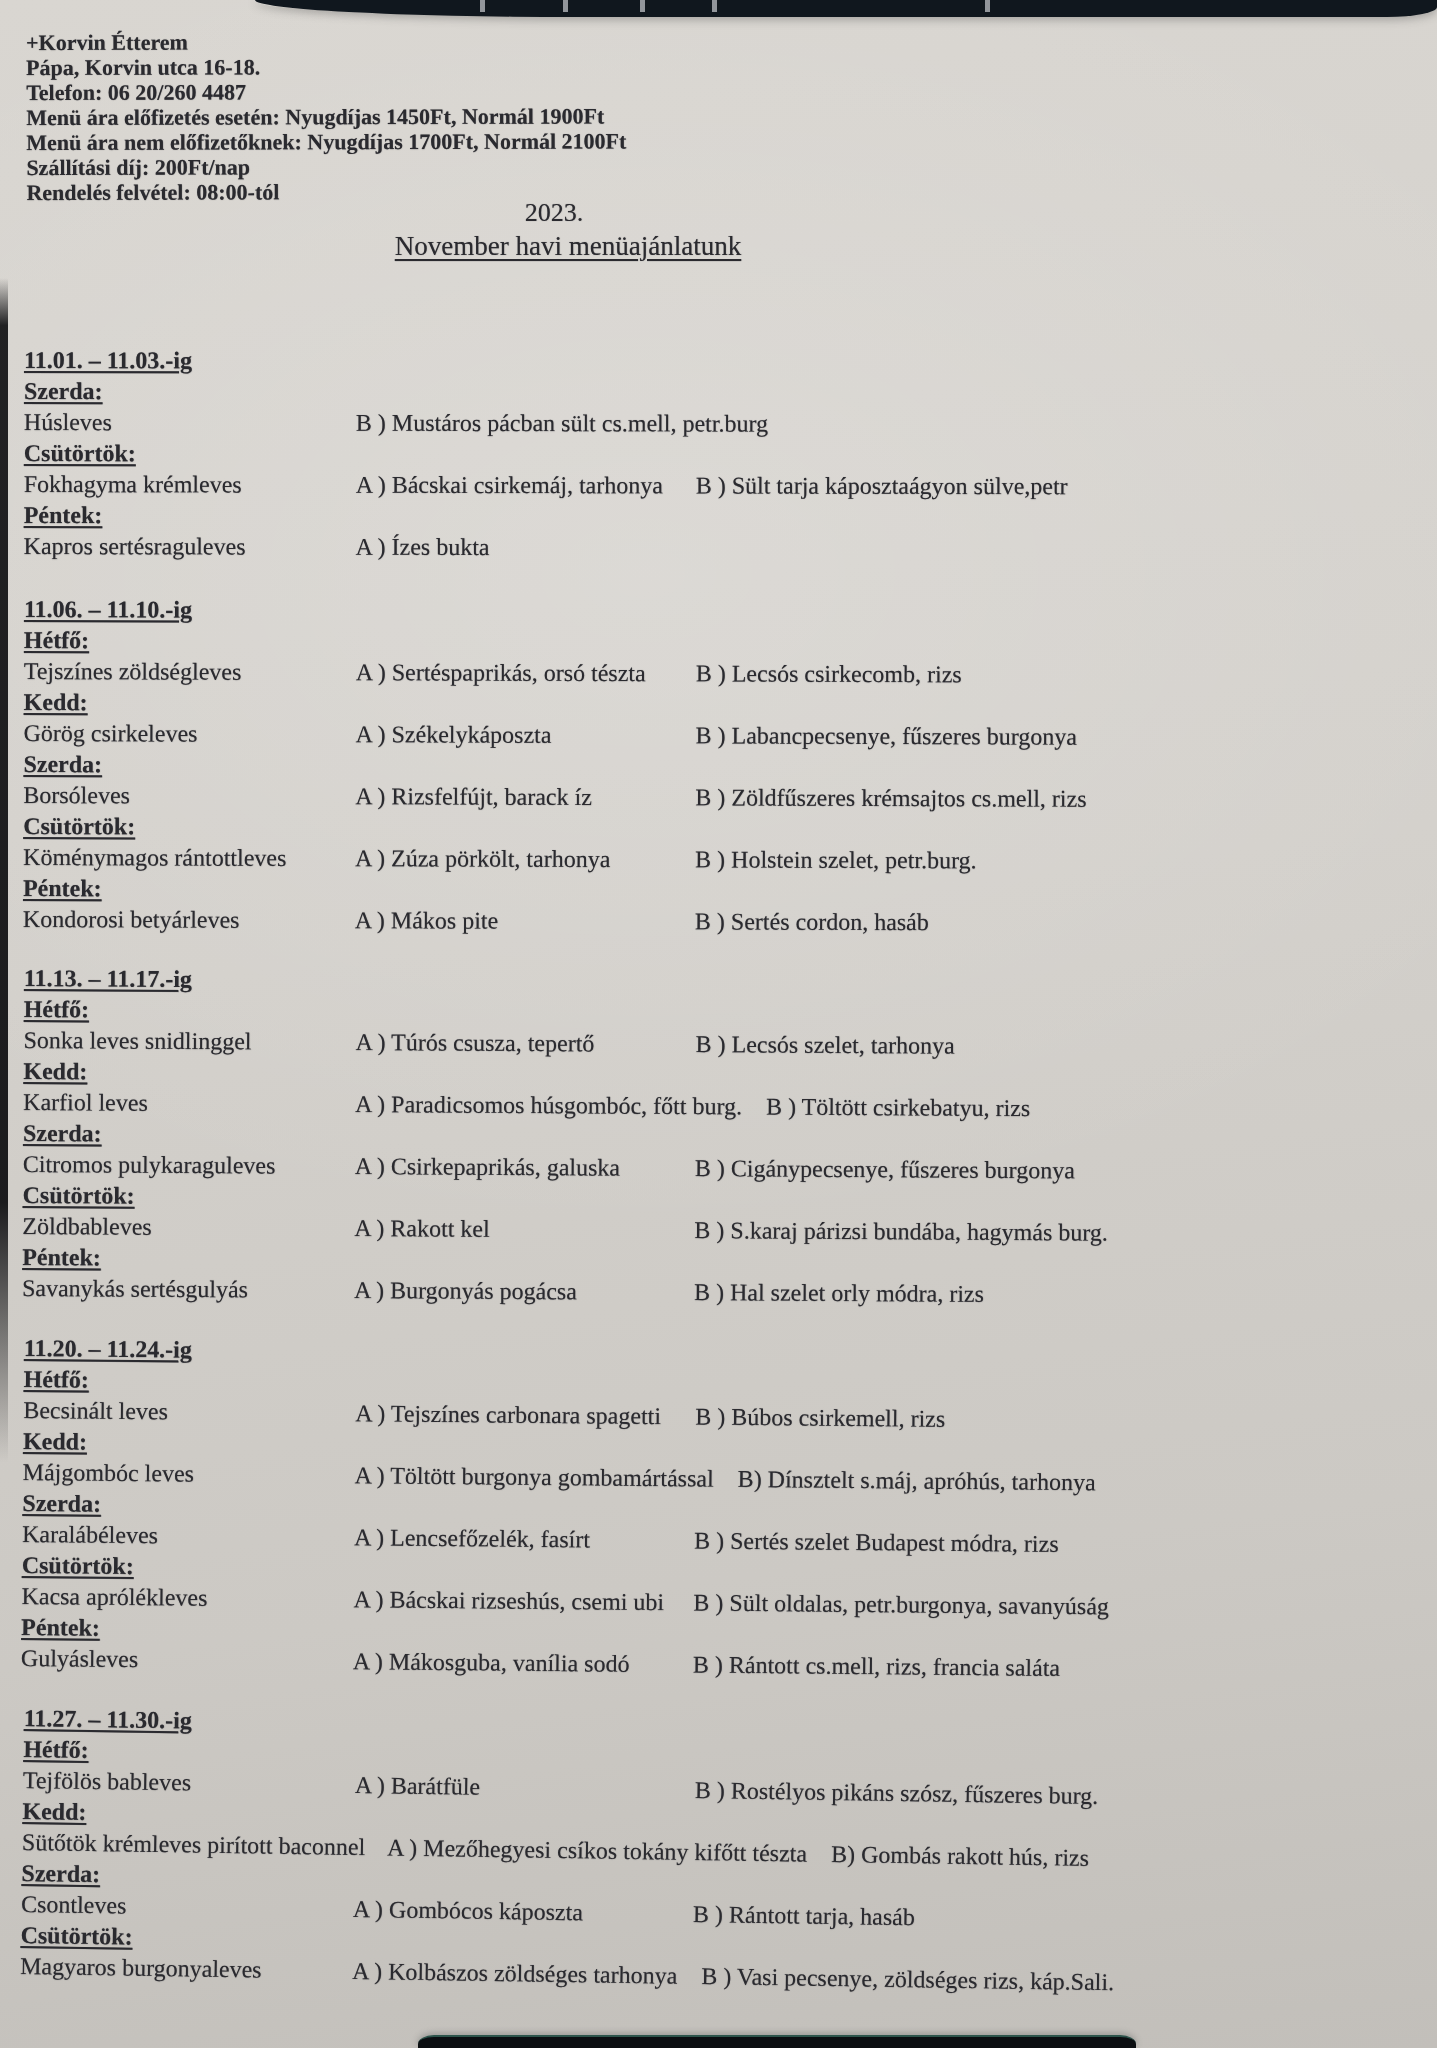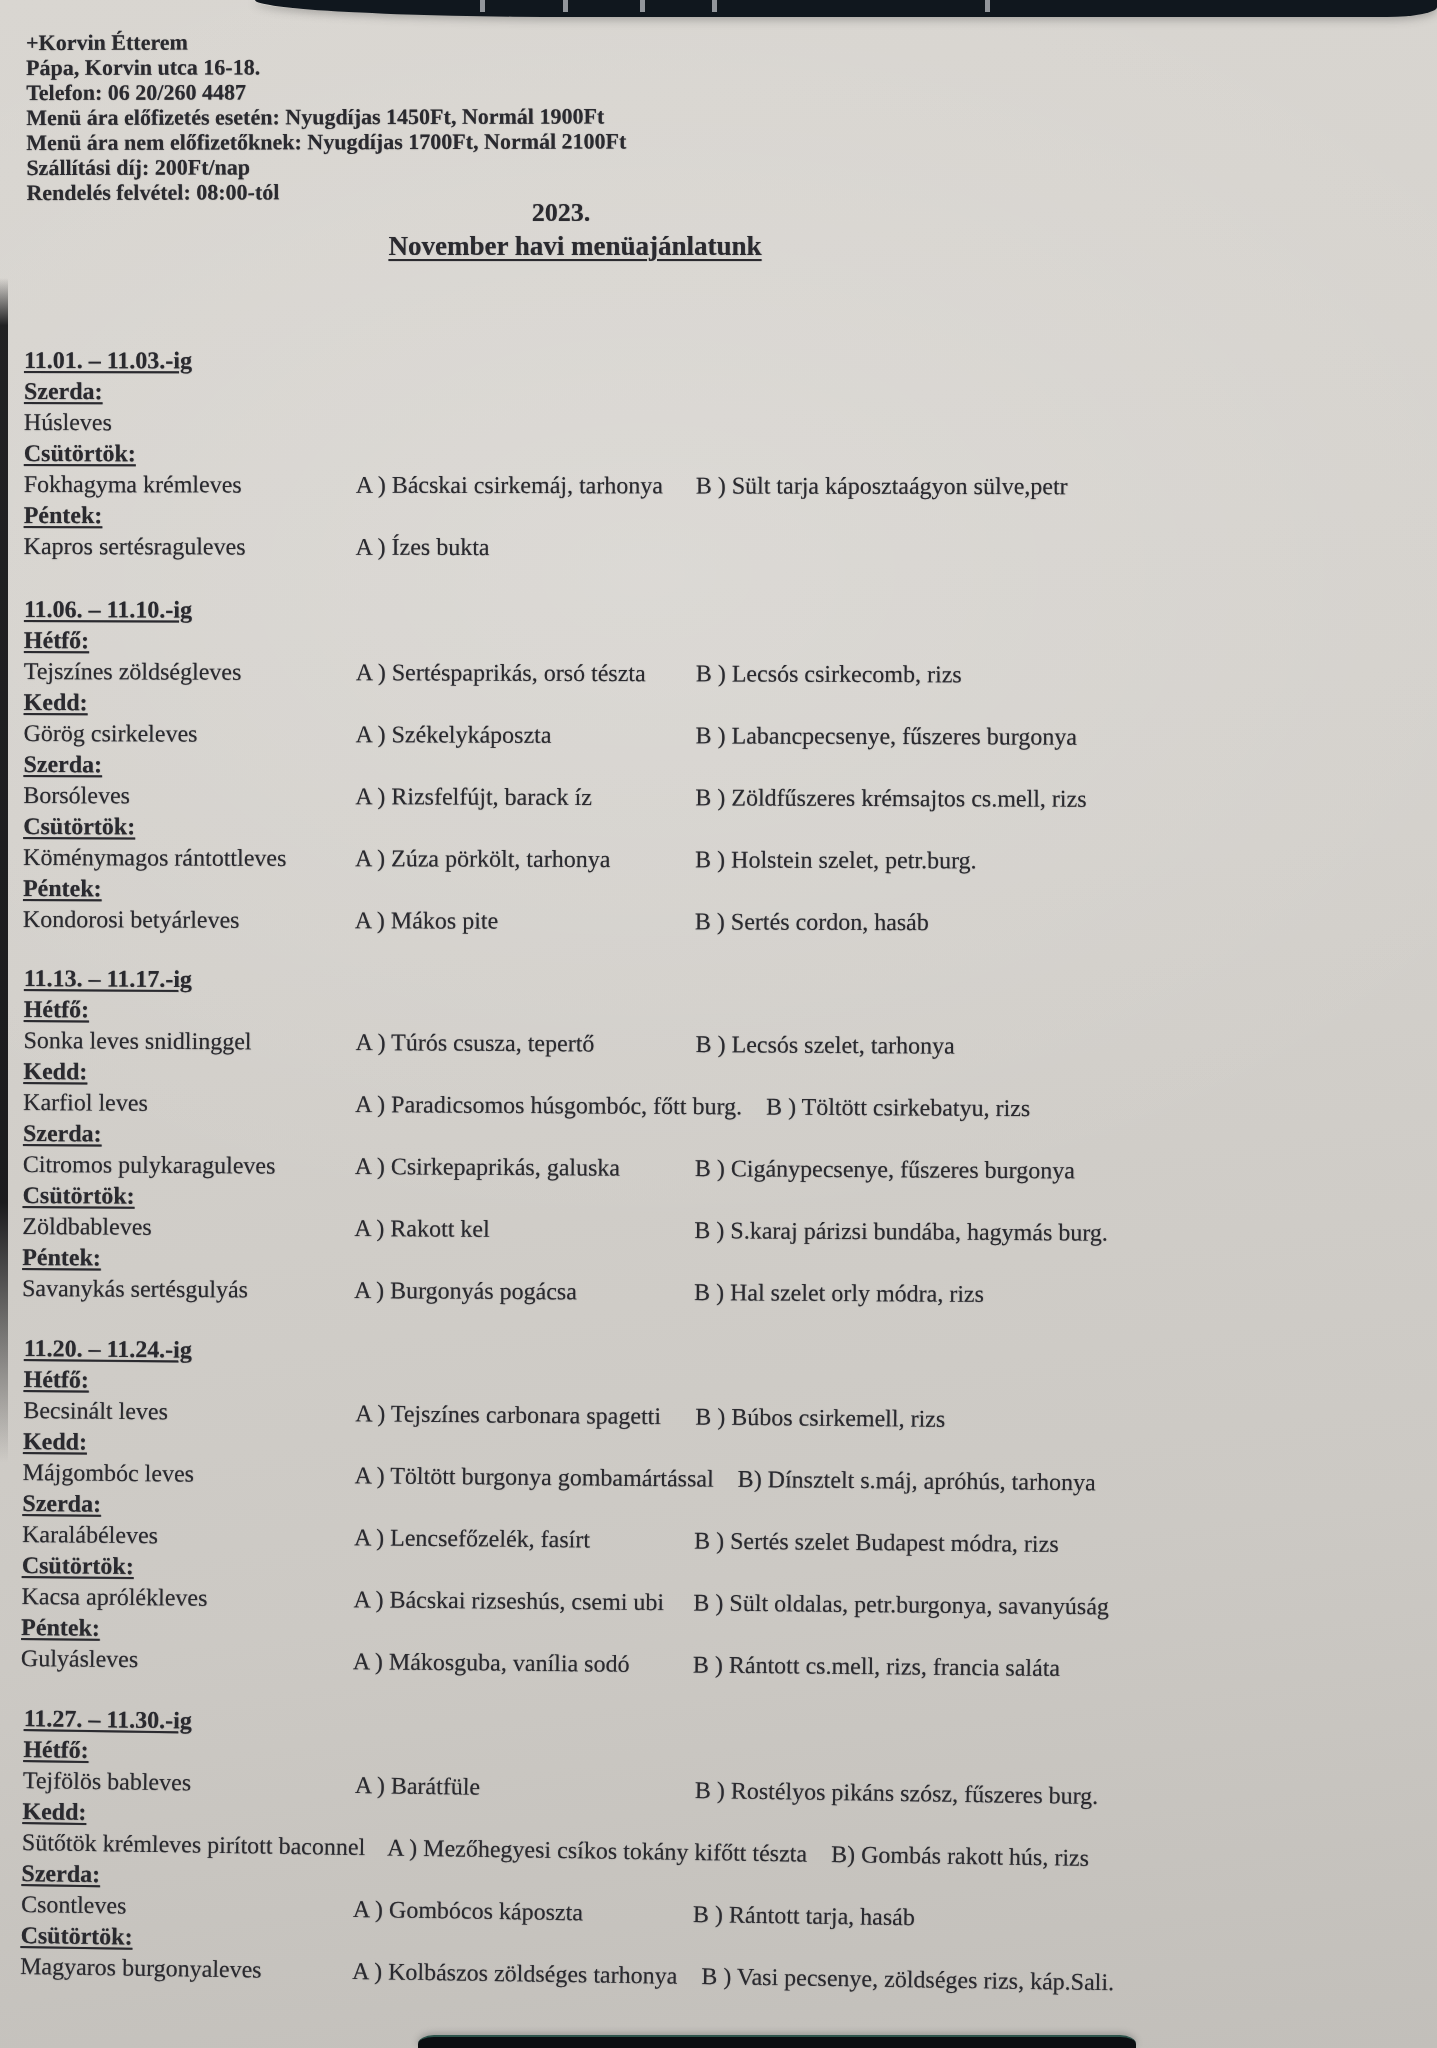--- a/index.html
+++ b/index.html
@@ -27,21 +27,21 @@
   }
   .left-edge{
     position:absolute;left:0;top:278px;width:8px;height:1185px;
     background:linear-gradient(to bottom,rgba(18,18,20,0) 0%,rgba(18,18,20,0.92) 4%,
       rgba(18,18,20,0.95) 78%,rgba(18,18,20,0) 100%);
   }
   
   .header{position:absolute;top:30px;left:26px;font-weight:bold;font-size:22px;line-height:25px;
     transform:rotate(-0.15deg);transform-origin:left top;}
   
-  .title{position:absolute;top:197px;left:11px;width:1100px;text-align:center;font-weight:bold;}
+  .title{position:absolute;top:197px;left:4px;width:1100px;text-align:center;font-weight:normal;}
   .title .year{font-size:26px;line-height:32px;}
   .title .subtitle{font-size:27px;line-height:34px;text-decoration:underline;
     text-decoration-thickness:2px;text-underline-offset:4px;padding-left:28px;}
   
   .week{position:absolute;left:24px;right:6px;font-size:24px;line-height:31px;
     transform-origin:left top;}
   .range,.day{font-weight:bold;text-decoration:underline;text-decoration-thickness:2px;
     text-underline-offset:3px;}
   .row{display:flex;white-space:nowrap;}
   .soup{flex:0 0 auto;min-width:310px;padding-right:22px;}
@@ -79,20 +79,21 @@
 <div class="title">
   <div class="year">2023.</div>
   <div class="subtitle">November havi menüajánlatunk</div>
 </div>
 
 <div class="week" id="week1">
   <div class="range">11.01. – 11.03.-ig</div>
   <div class="day">Szerda:</div>
   <div class="row">
     <span class="soup">Húsleves</span>
+    <span class="col-b">B ) Mustáros pácban sült cs.mell, petr.burg</span>
   </div>
   <div class="day">Csütörtök:</div>
   <div class="row">
     <span class="soup">Fokhagyma krémleves</span>
     <span class="col-a">A ) Bácskai csirkemáj, tarhonya</span>
     <span class="col-b">B ) Sült tarja káposztaágyon sülve,petr</span>
   </div>
   <div class="day">Péntek:</div>
   <div class="row">
     <span class="soup">Kapros sertésraguleves</span>

